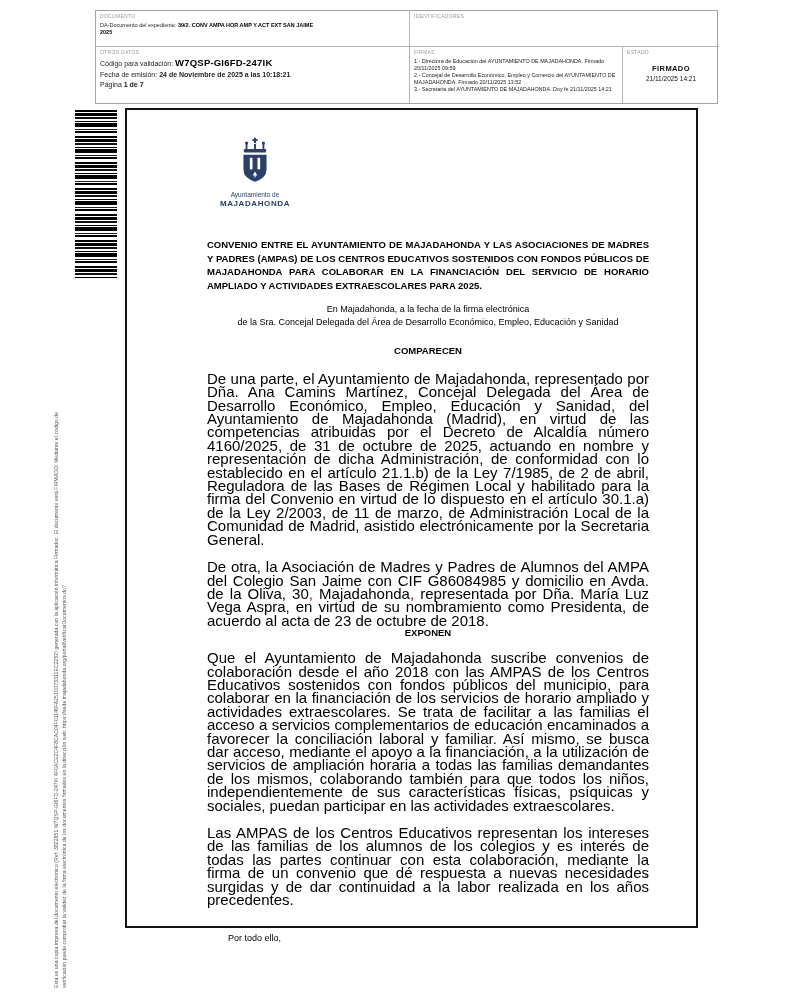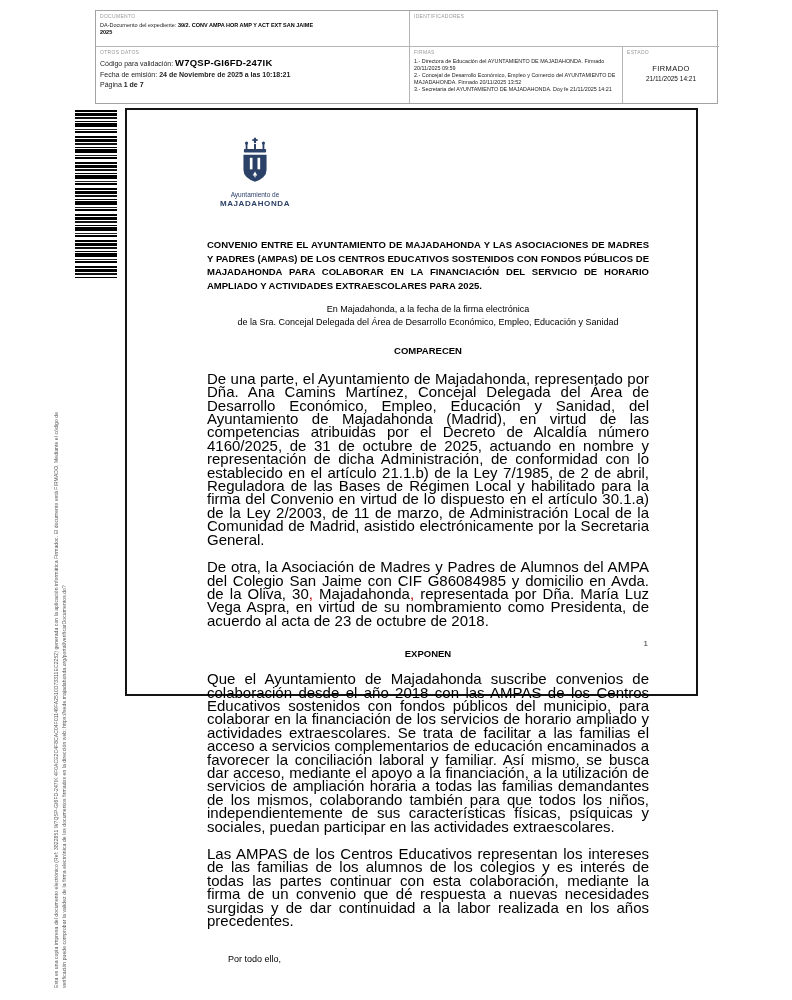--- a/index.html
+++ b/index.html
@@ -19,21 +19,21 @@
   .cell.no-b{border-bottom:none;}
   .cell-label{font-size:5px;color:#9a9a9a;letter-spacing:.3px;line-height:6px;}
   .doc-line{margin-top:3px;font-size:5.5px;line-height:7px;color:#222;max-width:225px;}
   .doc-line b{color:#000;}
   .otros{margin-top:2px;}
   .otros .row1{font-size:7px;line-height:12px;color:#222;}
   .otros .row1 b{font-size:9.5px;letter-spacing:.2px;color:#000;}
   .otros .row2,.otros .row3{font-size:7px;line-height:9.5px;color:#222;}
   .firmas-list{margin-top:3px;font-size:5.4px;line-height:6.9px;color:#222;}
   .estado-body{text-align:center;margin-top:9px;}
-  .estado-value{font-size:7.5px;font-weight:normal;letter-spacing:.4px;}
+  .estado-value{font-size:7.5px;font-weight:bold;letter-spacing:.4px;}
   .estado-date{font-size:6.5px;margin-top:2px;}
 
   
   .barcode{
     position:absolute;left:75px;top:110px;width:42px;height:168px;
     background:
       repeating-linear-gradient(180deg,
         #000 0 2px,#fff 2px 3px,#000 3px 6px,#fff 6px 7px,
         #111 7px 9px,#fff 9px 11px,#000 11px 12px,#fff 12px 13px,
         #000 13px 17px,#fff 17px 19px,#222 19px 20px,#fff 20px 21px,
@@ -41,33 +41,33 @@
   }
   .vtext{
     position:absolute;left:53px;top:292px;height:696px;width:17px;
     writing-mode:vertical-rl;transform:rotate(180deg);
     font-size:5px;line-height:7.5px;color:#555;letter-spacing:.1px;
   }
   .vtext div{white-space:nowrap;overflow:hidden;max-height:696px;}
 
   
   .page{
-    position:absolute;left:125px;top:108px;width:573px;height:588px;
+    position:absolute;left:125px;top:108px;width:573px;height:820px;
     border:2px solid #141414;background:#fff;box-sizing:border-box;
   }
   .content{padding:0 47px 0 80px;}
   .logo{margin-top:26px;width:96px;text-align:center;}
   .logo-org1{font-size:6.5px;color:#2b4168;margin-top:3px;}
   .logo-org2{font-size:8px;font-weight:bold;color:#2b4168;letter-spacing:.6px;margin-top:1px;}
   .title{margin-top:30px;font-size:9.5px;font-weight:bold;line-height:13.5px;text-align:justify;color:#000;}
   .center-line{font-size:9px;line-height:13.4px;text-align:center;color:#000;}
   .cl1{margin-top:11px;}
   .heading{font-size:9.5px;font-weight:bold;text-align:center;color:#000;}
   .h-comparecen{margin-top:15px;}
-  .h-exponen{margin-top:21px;text-align:center;}
+  .h-exponen{text-align:center;}
   .para{font-size:15px;line-height:13.4px;text-align:justify;color:#000;}
   .para1{margin-top:16px;}
   .para2{margin-top:14px;}
   .para3{margin-top:13px;}
   .para4{margin-top:14px;}
   .closing{margin-top:27px;font-size:9px;color:#000;padding-left:21px;}
   .red{color:#c00000;}
   .pagenum{position:absolute;right:48px;bottom:46px;font-size:8px;color:#333;}
 </style>
 </head>

